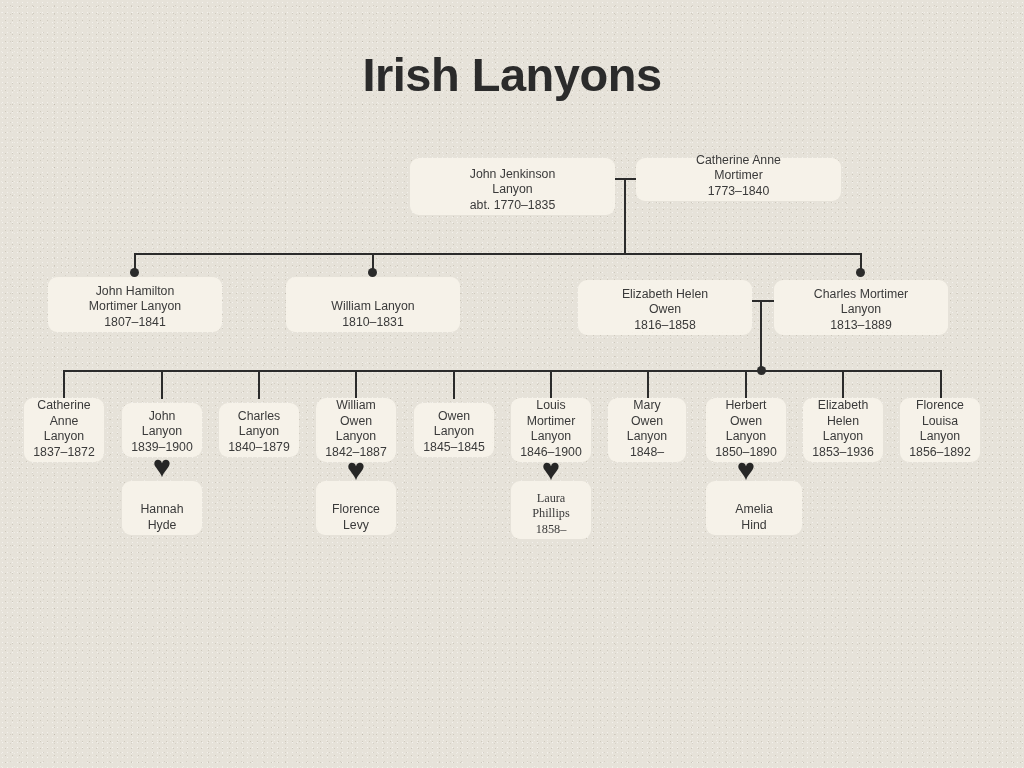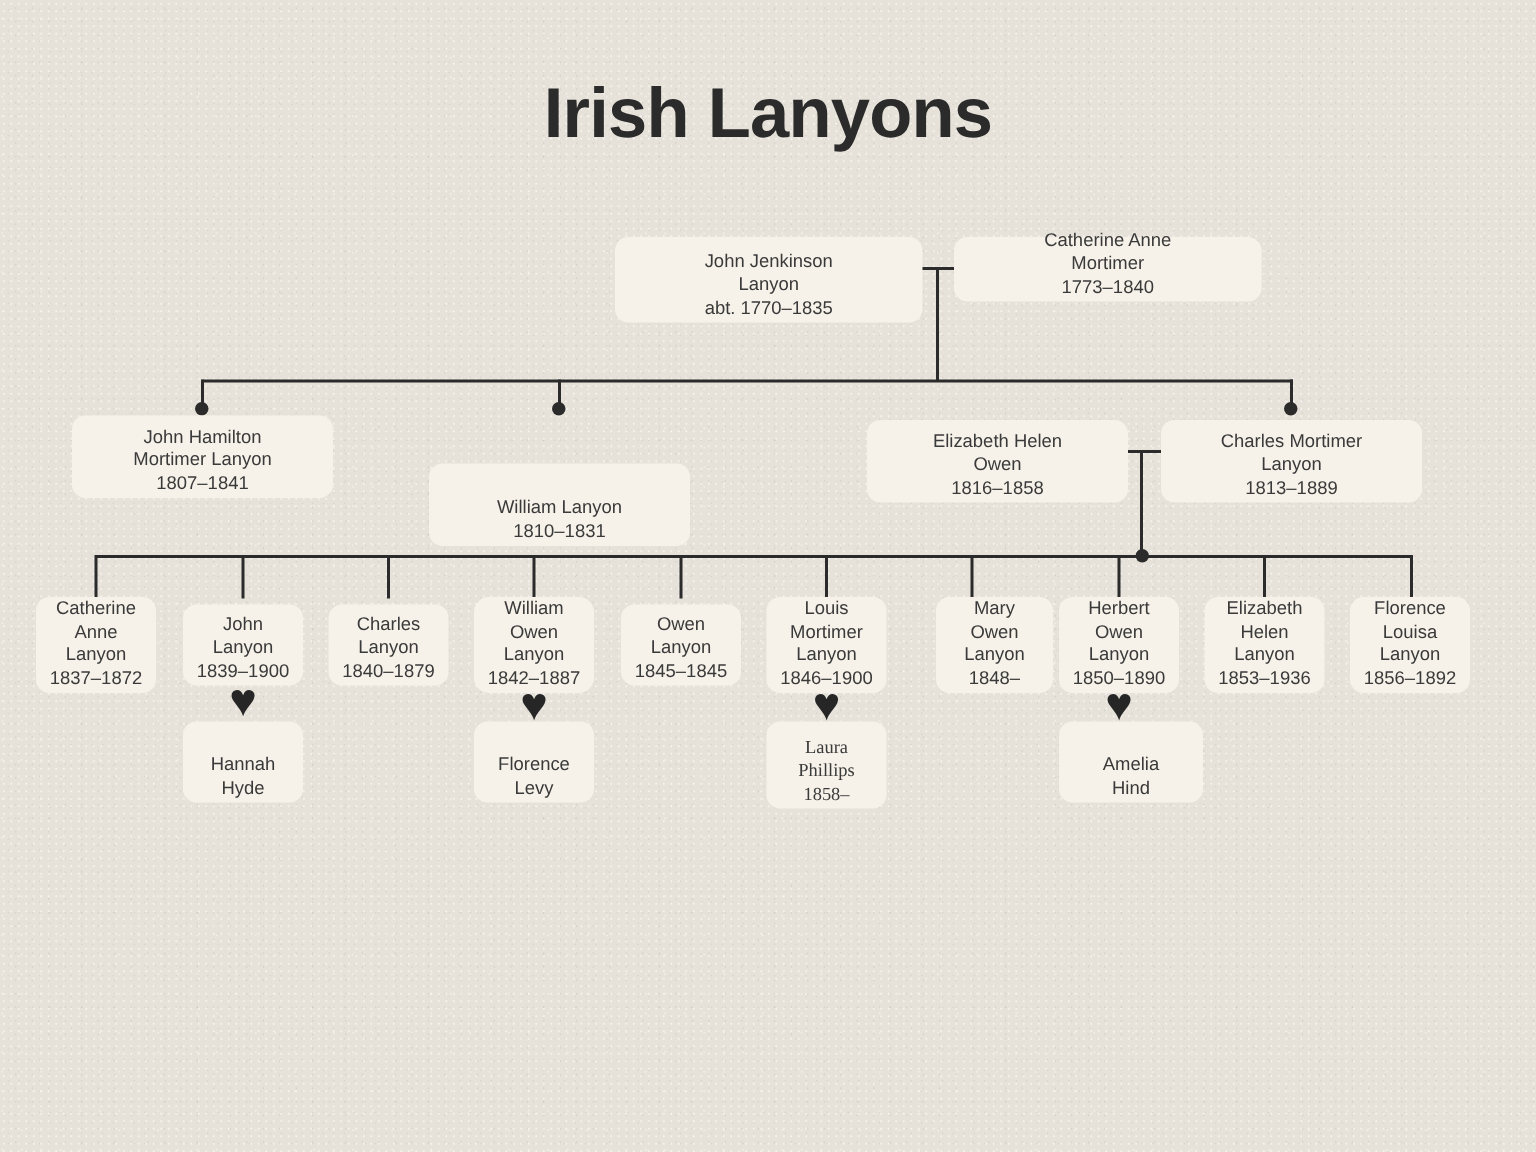--- a/index.html
+++ b/index.html
@@ -118,21 +118,21 @@
 <div class="dot" style="left:856px; top:268px;"></div>
 
 <div class="node" style="left:48px; top:277px; width:174px; height:55px;">
   <span>
     <span>John Hamilton</span>
     <span>Mortimer Lanyon</span>
     <span>1807–1841</span>
   </span>
 </div>
 
-<div class="node" style="left:286px; top:277px; width:174px; height:55px;margin-top:32px;">
+<div class="node" style="left:286px; top:277px; width:174px; height:55px;">
   <span>
     <span>William Lanyon</span>
     <span>1810–1831</span>
   </span>
 </div>
 
 <div class="node" style="left:578px; top:280px; width:174px; height:55px;">
   <span>
     <span>Elizabeth Helen</span>
     <span>Owen</span>
@@ -231,21 +231,21 @@
 </div>
 <div class="heart" style="left:536px; top:456px;">♥</div>
 <div class="node" style="left:511px; top:481px; width:80px; height:58px;font-family:Liberation Serif, serif;">
   <span>
     <span>Laura</span>
     <span>Phillips</span>
     <span>1858–</span>
   </span>
 </div>
 
-<div class="node" style="left:608px; top:398px; width:78px; height:64px;margin-left:16px;">
+<div class="node" style="left:608px; top:398px; width:78px; height:64px;">
   <span>
     <span>Mary</span>
     <span>Owen</span>
     <span>Lanyon</span>
     <span>1848–</span>
   </span>
 </div>
 
 <div class="node" style="left:706px; top:398px; width:80px; height:64px;">
   <span>

